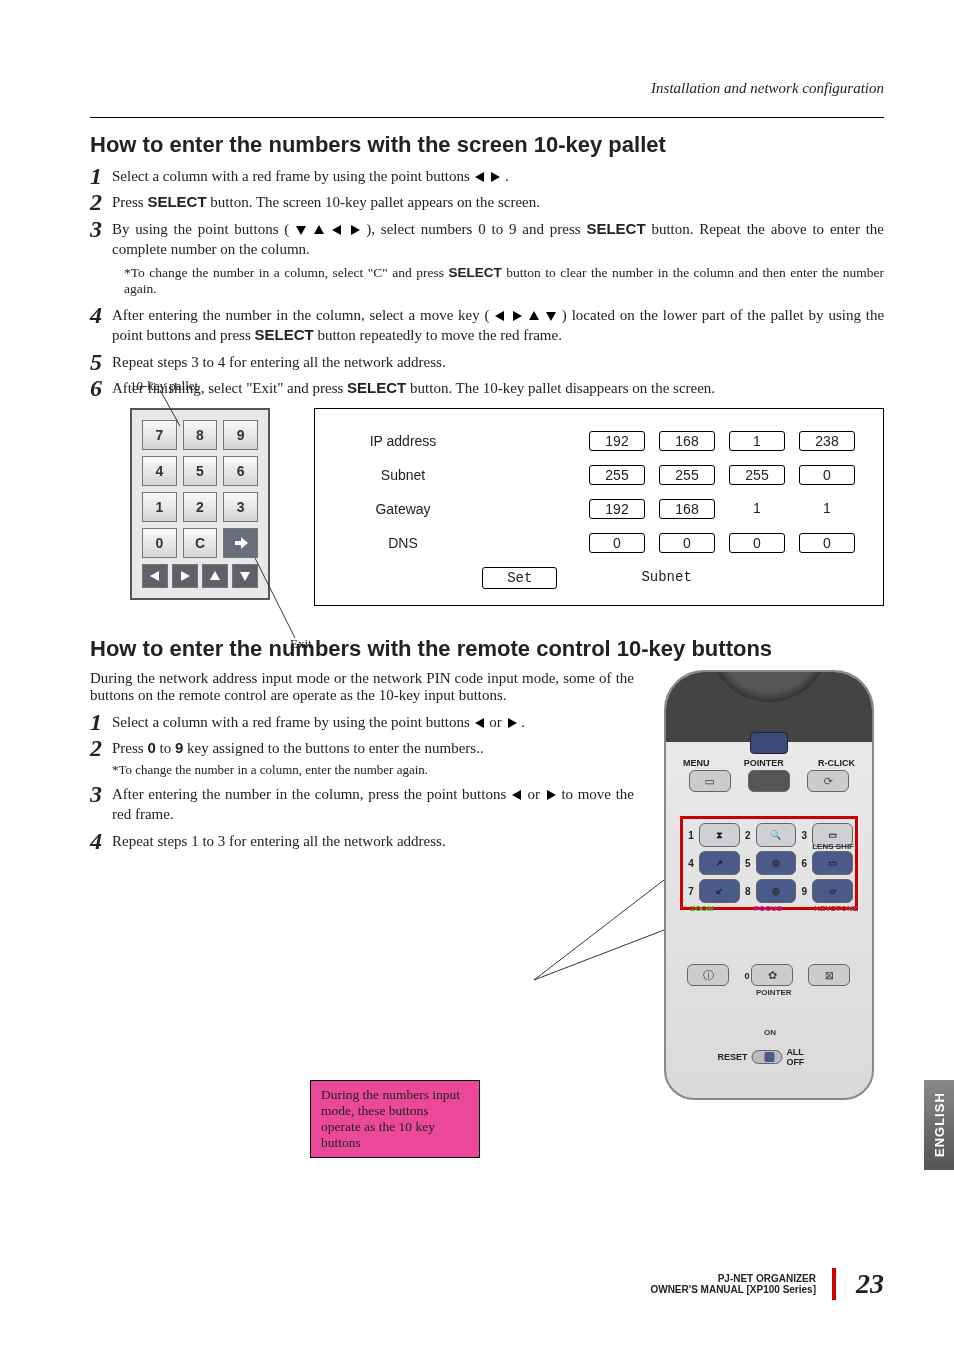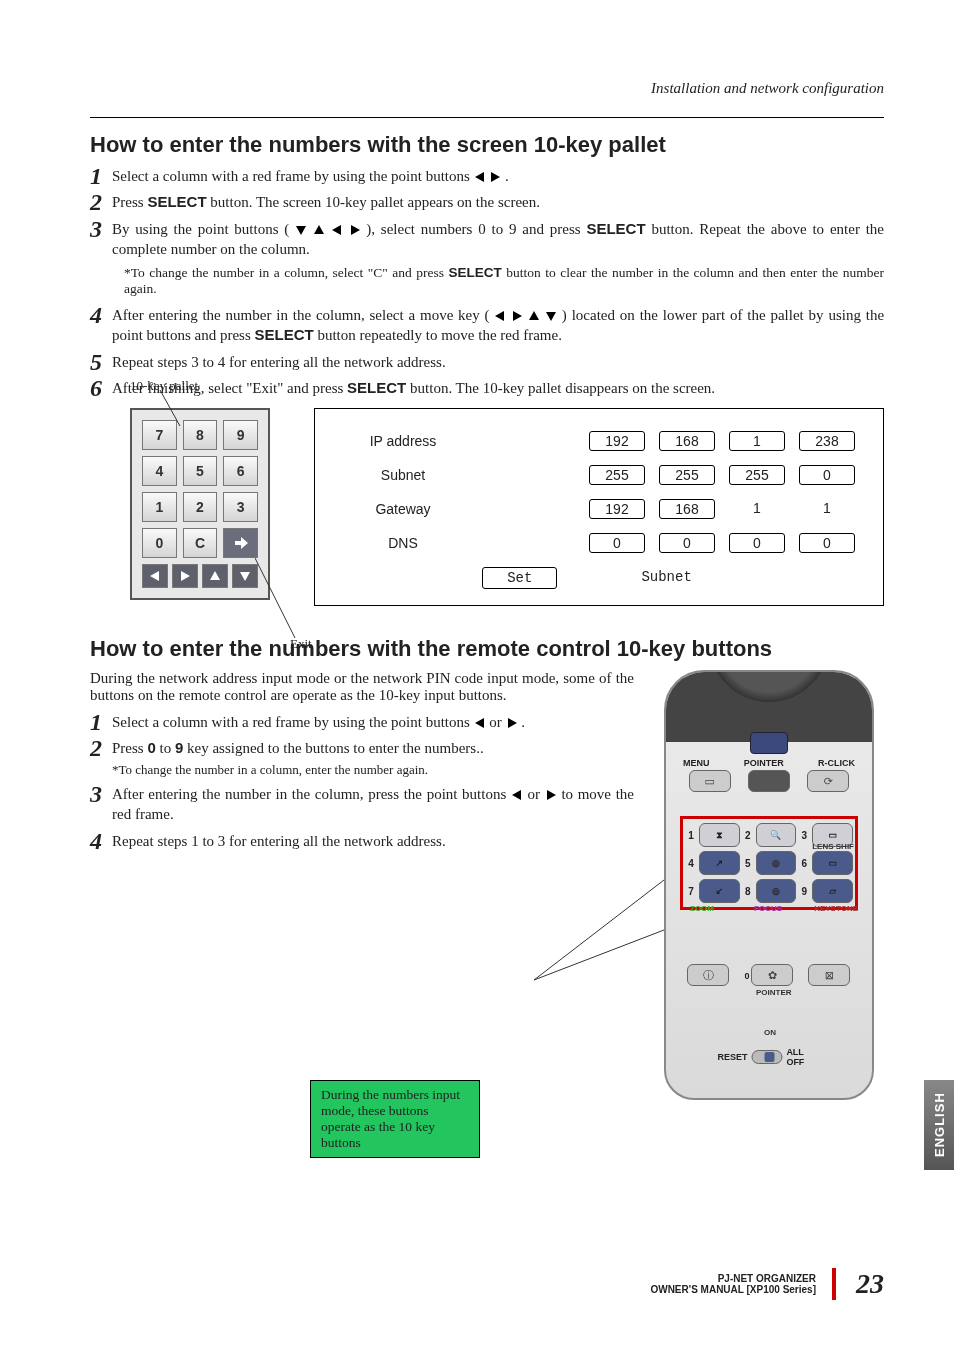--- a/index.html
+++ b/index.html
@@ -100,21 +100,21 @@
   .ncell-btn.blue { background:#4a5a8a; }
   .sublab { position:absolute; font: bold 8px Arial; color:#333; }
   .filter-row { position:absolute; top:292px; left:14px; right:14px; display:flex; justify-content:space-around; }
   .reset { position:absolute; top:340px; left:50%; transform:translateX(-50%);
     display:flex; align-items:center; gap:4px; font: bold 9px Arial; margin-top: 35px; }
   .reset .sw { width:34px; height:14px; border:1px solid #666; border-radius:7px; background:#bbb; position:relative; }
   .reset .sw::after { content:""; position:absolute; top:1px; left:12px; width:10px; height:10px; background:#4a5a8a; border-radius:2px; }
   .callout-box {
     position:absolute; left: 310px; top: 1080px;
     border:1px solid #000; padding:6px 10px; width:170px;
-    font-size:13.5px; font-family: "Times New Roman", serif; background:#22c55e;
+    font-size:13.5px; font-family: "Times New Roman", serif; background:#ec4899;
   }
 
   .side-tab {
     position:absolute; right:0; top:1080px; width:30px; height:90px;
     background: linear-gradient(#555,#888);
     writing-mode: vertical-rl; transform: rotate(180deg);
     color:#fff; font: bold 13px Arial; text-align:center; display:flex; align-items:center; justify-content:center;
     letter-spacing:1px;
   }
   .footer { position:absolute; right:70px; bottom:50px; text-align:right; }

